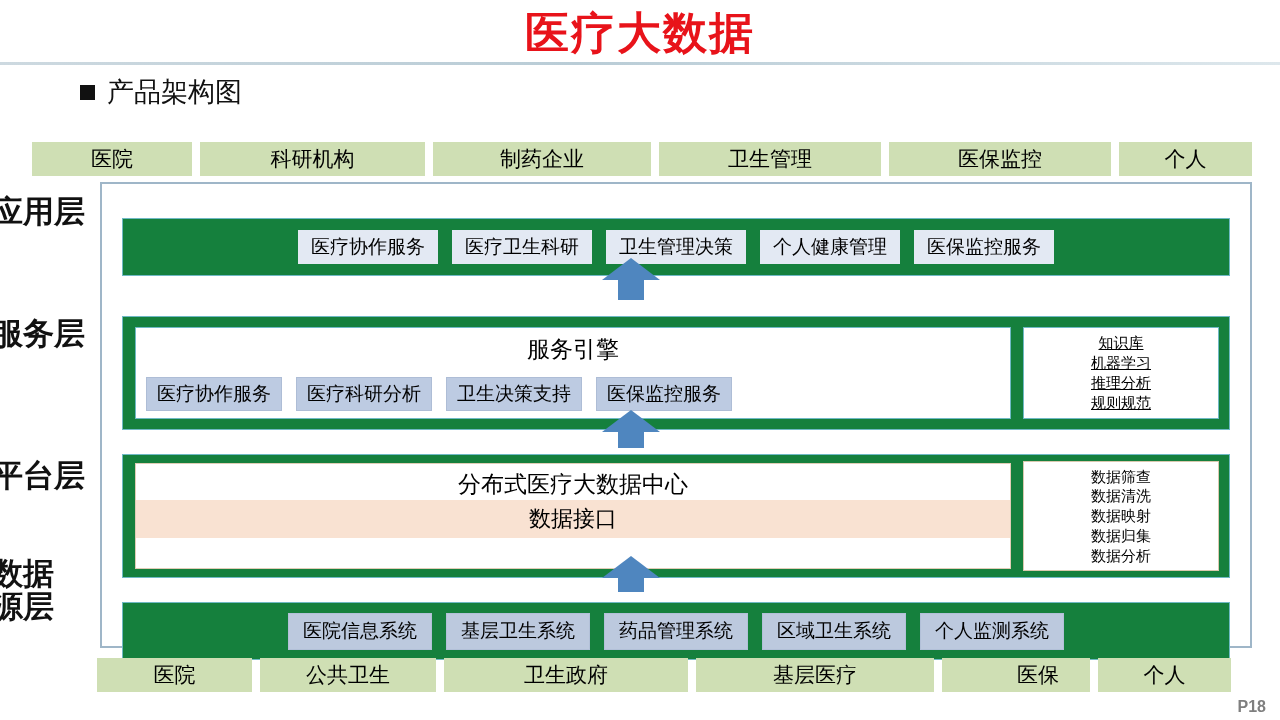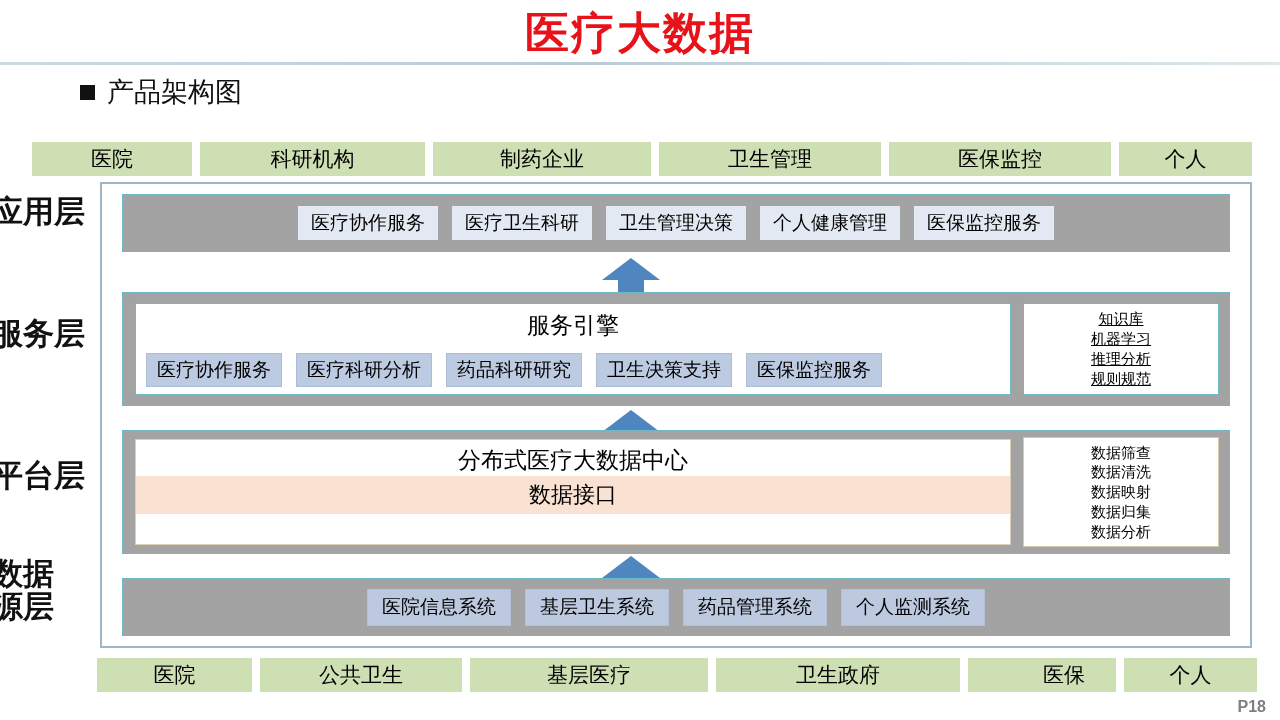--- a/index.html
+++ b/index.html
@@ -53,21 +53,22 @@
     position: absolute; left: -8px;
     width: 104px; text-align: left;
     font-size: 31px; font-weight: bold; color: #111;
     line-height: 1.05;
   }
 
   
   .panel {
     position: absolute;
     border: 1px solid #6fb9c4;
-    background: #a3a3a3;
+    background: #15803d;
+    margin-top: 24px;
   }
 
   .box {
     display: flex; align-items: center; justify-content: center;
     font-size: 19px; color: #000; white-space: nowrap;
   }
   .box-app   { background:#e3e9f3; border:1px solid #e3e9f3; height:34px; padding:0 12px; }
   .box-svc   { background:#bdcbe2; border:1px solid #aebdd6; height:34px; padding:0 10px; }
   .box-plat  { background:#ffffff; border:1px solid #e0cdb6; height:36px; padding:0 10px; }
   .box-src   { background:#bcc9de; border:1px solid #b2c0d8; height:37px; padding:0 14px; }
@@ -165,21 +166,20 @@
     <div class="head"></div>
     <div class="tail" style="height:20px;"></div>
   </div>
 
   <div class="panel" style="left:122px; top:292px; width:1108px; height:114px;">
     <div class="engine-box" style="left:12px; top:10px; width:876px; height:92px;">
       <div class="engine-title">服务引擎</div>
       <div class="engine-row" id="svc-row">
           <div class="box box-svc">医疗协作服务</div>
           <div class="box box-svc">医疗科研分析</div>
-          <div class="box box-svc">药品科研研究</div>
           <div class="box box-svc">卫生决策支持</div>
           <div class="box box-svc">医保监控服务</div>
         </div>
     </div>
     <div class="side-panel side-teal" style="left:900px; top:10px; width:196px; height:92px;text-decoration:underline;" id="svc-side">
         <div>知识库</div>
         <div>机器学习</div>
         <div>推理分析</div>
         <div>规则规范</div>
       </div>
@@ -207,27 +207,28 @@
   <div class="arrow" style="left:602px; top:556px;">
     <div class="head"></div>
     <div class="tail" style="height:14px;"></div>
   </div>
 
   <div class="panel" style="left:122px; top:578px; width:1108px; height:58px;">
     <div id="src-row" style="display:flex; gap:14px; justify-content:center; align-items:center; height:100%;">
         <div class="box box-src">医院信息系统</div>
         <div class="box box-src">基层卫生系统</div>
         <div class="box box-src">药品管理系统</div>
+        <div class="box box-src">区域卫生系统</div>
         <div class="box box-src">个人监测系统</div>
       </div>
   </div>
 
   <div class="row-green" id="bottom-green" style="left:97px; top:658px;">
       <div class="green-chip" style="width: 155px;">医院</div>
-      <div class="green-chip" style="width: 202px;">公共卫生</div>
+      <div class="green-chip" style="width: 176px;">公共卫生</div>
+      <div class="green-chip" style="width: 244px;">卫生政府</div>
       <div class="green-chip" style="width: 238px;">基层医疗</div>
-      <div class="green-chip" style="width: 244px;">卫生政府</div>
       <div class="green-chip" style="width: 148px; padding-left: 44px;">医保</div>
       <div class="green-chip" style="width: 133px;">个人</div>
     </div>
 
   <div class="page-mark">P18</div>
 </div>
 
 </body></html>

